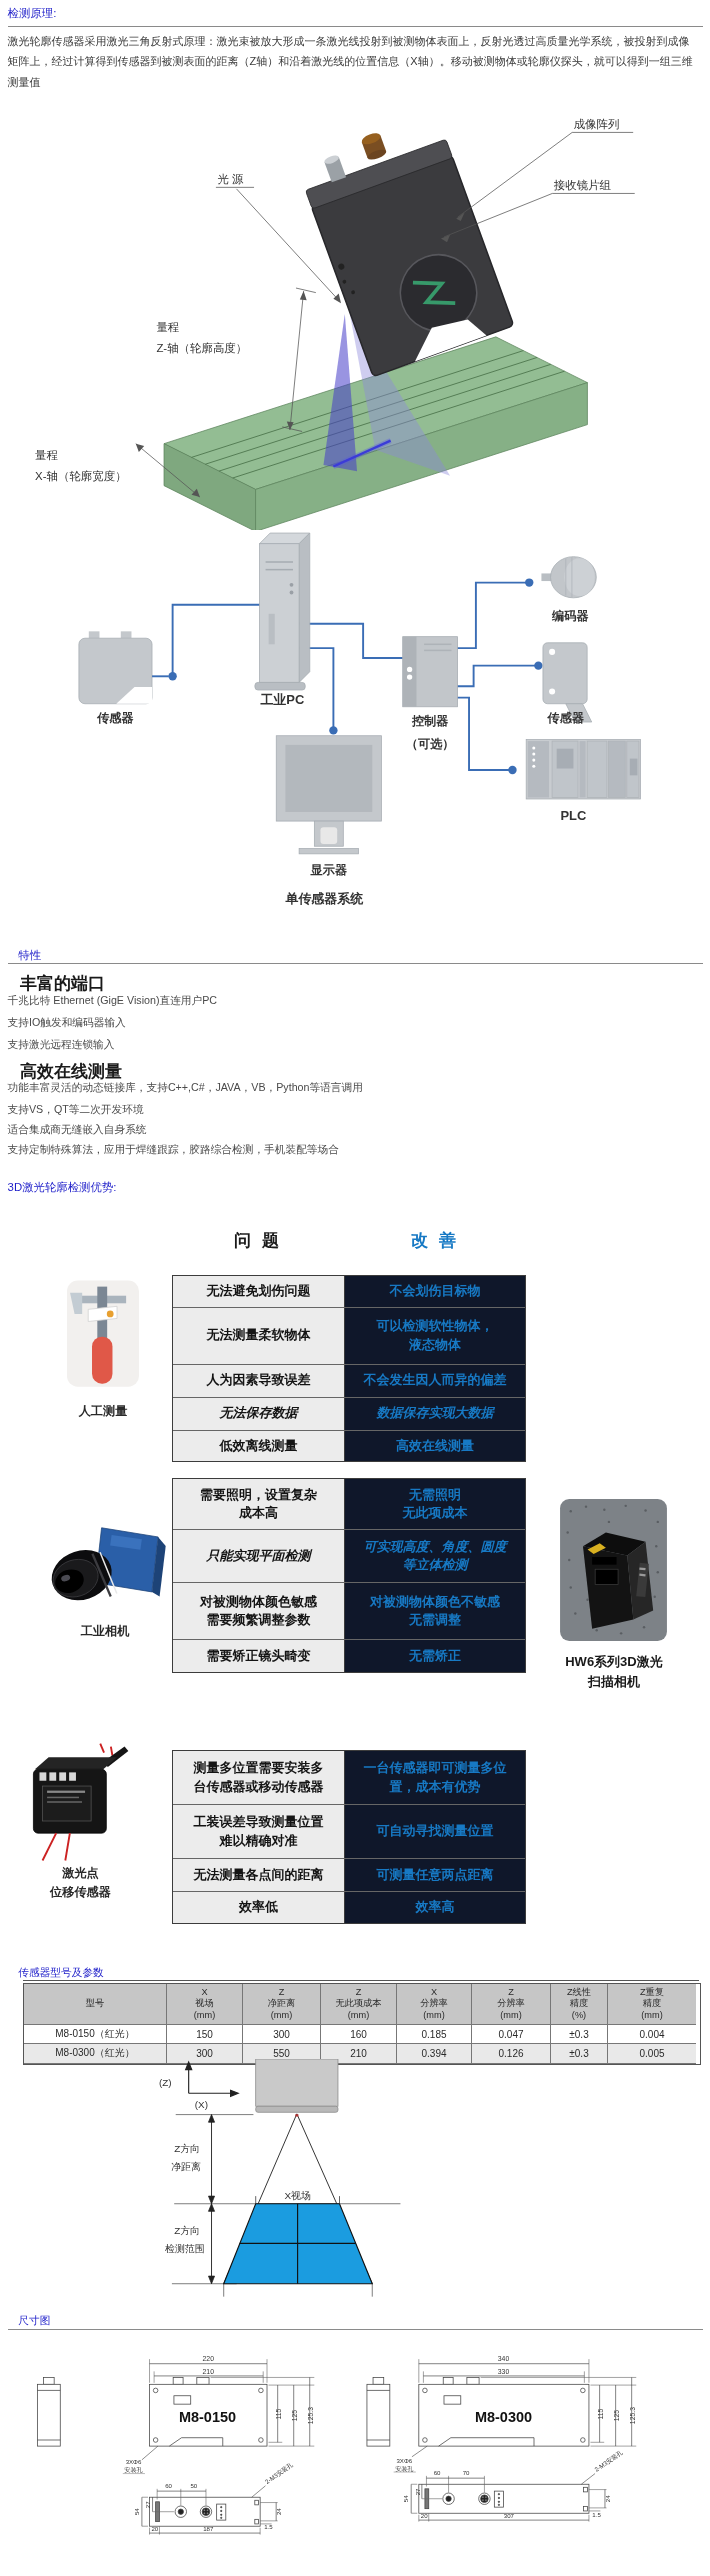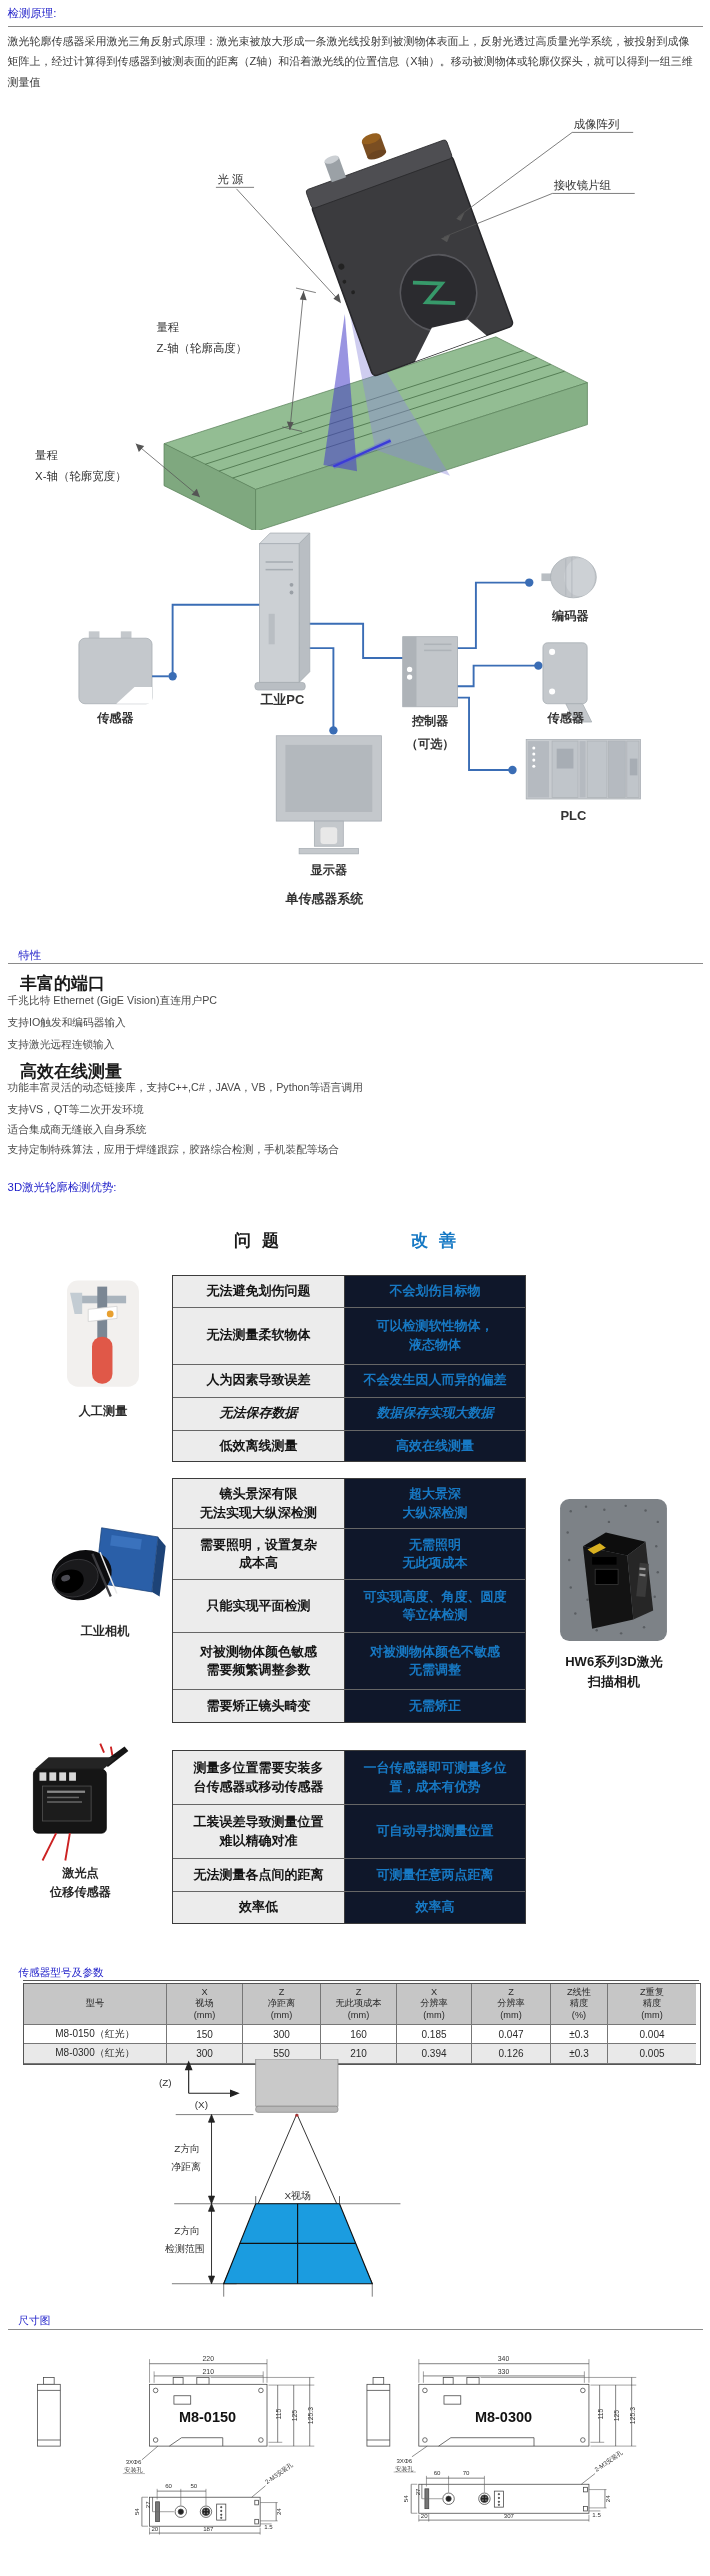--- a/index.html
+++ b/index.html
@@ -263,33 +263,27 @@
       <div class="adv-p">无法保存数据</div>
       <div class="adv-i">数据保存实现大数据</div>
     </div>
     <div class="adv-row" style="height:30.5px;">
       <div class="adv-p">低效离线测量</div>
       <div class="adv-i">高效在线测量</div>
     </div>
   </div>
 
   <div class="adv-table" style="top:1478px;">
-    <div class="adv-row" style="height:49px;">
-      <div class="adv-p">镜头景深有限
-无法实现大纵深检测</div>
-      <div class="adv-i">超大景深
-大纵深检测</div>
-    </div>
     <div class="adv-row" style="height:50px;">
       <div class="adv-p">需要照明，设置复杂
 成本高</div>
       <div class="adv-i">无需照明
 无此项成本</div>
     </div>
-    <div class="adv-row" style="height:52px;">
+    <div class="adv-row" style="height:52px;font-style:italic;">
       <div class="adv-p">只能实现平面检测</div>
       <div class="adv-i">可实现高度、角度、圆度
 等立体检测</div>
     </div>
     <div class="adv-row" style="height:56px;">
       <div class="adv-p">对被测物体颜色敏感
 需要频繁调整参数</div>
       <div class="adv-i">对被测物体颜色不敏感
 无需调整</div>
     </div>

